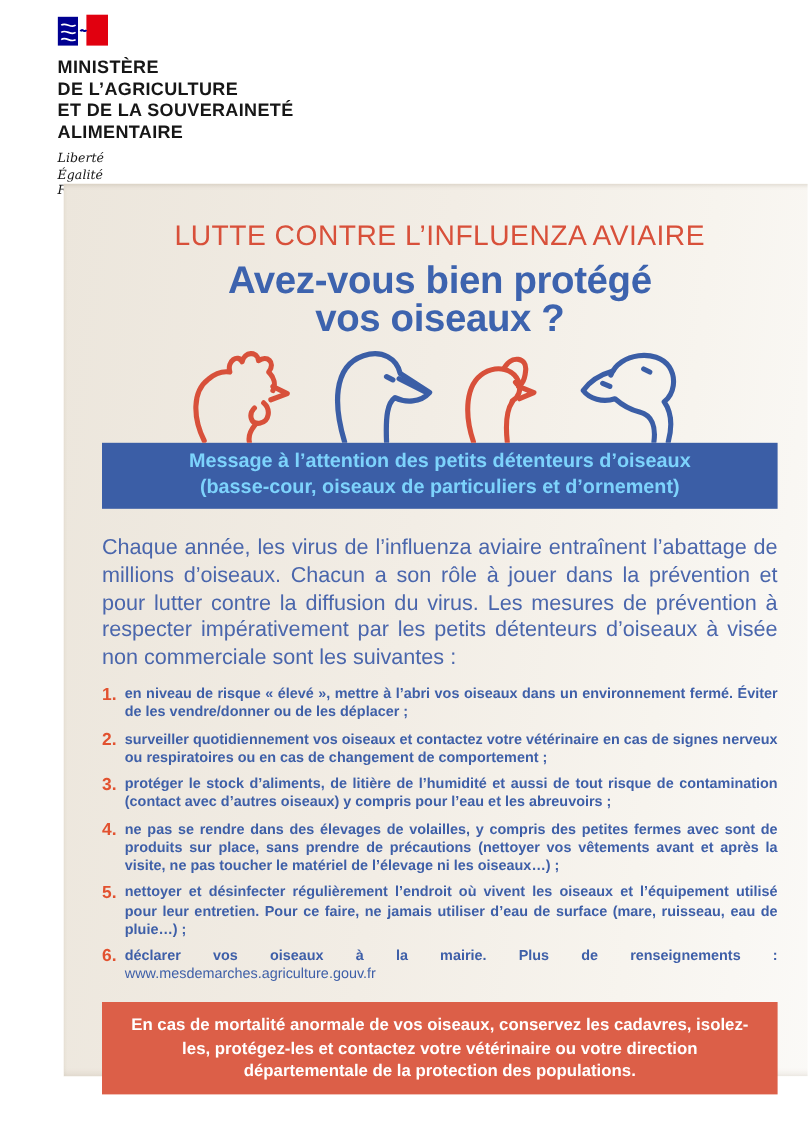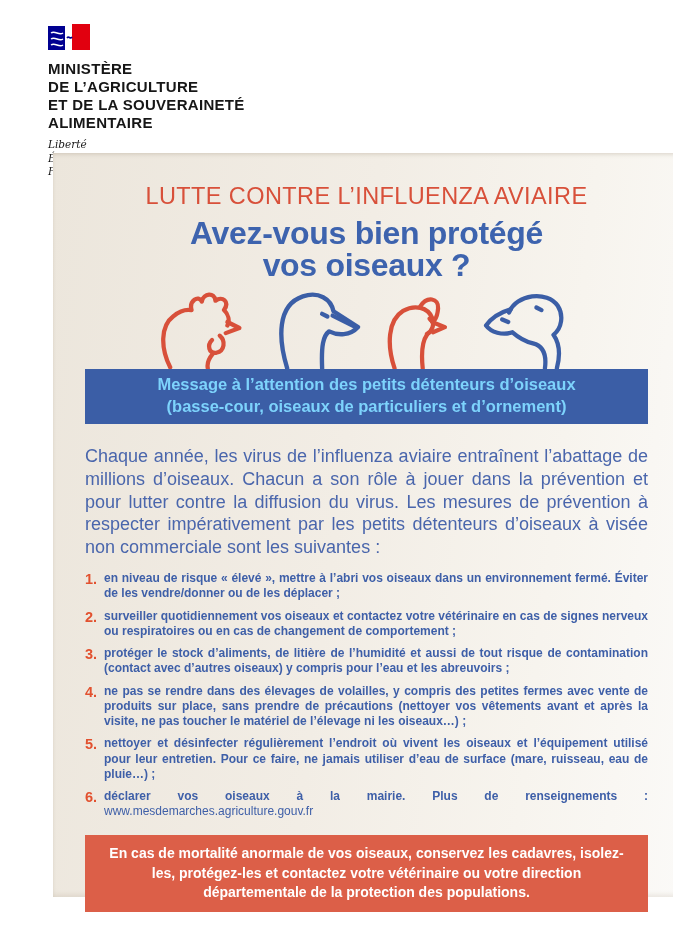--- a/index.html
+++ b/index.html
@@ -2,21 +2,21 @@
 <html><head>
 <meta charset="utf-8">
 <style>
   * { margin:0; padding:0; box-sizing:border-box; }
   body {
     width:673px; height:949px; position:relative; overflow:hidden;
     background:#ffffff;
     font-family:"Liberation Sans", sans-serif;
   }
   
-  .gov-header { position:absolute; left:48px; top:24px; }
+  .gov-header { position:absolute; left:48px; top:12px; }
   .flag { display:block; }
   .ministry { margin-top:7px; font-size:15px; font-weight:bold; color:#161616;
               line-height:1.2; letter-spacing:0.3px; }
   .motto { margin-top:6px; font-family:"DejaVu Serif", serif; font-style:italic;
            font-size:10.5px; line-height:1.3; color:#161616; }
   
   .panel {
     position:absolute; left:53px; top:153px; width:638px; height:744px;
     background:linear-gradient(97deg, #ece6dc 0%, #f2ede5 45%, #f7f4ee 75%, #fbfaf8 100%);
     box-shadow:inset 0 3px 4px -2px rgba(120,100,70,0.25), inset 0 -4px 6px -3px rgba(120,100,70,0.18);
@@ -122,21 +122,21 @@
       <div class="list-item">
         <span class="num">2.</span>
         <span class="txt">surveiller quotidiennement vos oiseaux et contactez votre vétérinaire en cas de signes nerveux ou respiratoires ou en cas de changement de comportement ;</span>
       </div>
       <div class="list-item">
         <span class="num">3.</span>
         <span class="txt">protéger le stock d’aliments, de litière de l’humidité et aussi de tout risque de contamination (contact avec d’autres oiseaux) y compris pour l’eau et les abreuvoirs ;</span>
       </div>
       <div class="list-item">
         <span class="num">4.</span>
-        <span class="txt">ne pas se rendre dans des élevages de volailles, y compris des petites fermes avec vente de produits sur place, sans prendre de précautions (nettoyer vos vêtements avant et après la visite, ne pas toucher le matériel de l’élevage ni les oiseaux…) ;</span>
+        <span class="txt">ne pas se rendre dans des élevages de volailles, y compris des petites fermes avec sont de produits sur place, sans prendre de précautions (nettoyer vos vêtements avant et après la visite, ne pas toucher le matériel de l’élevage ni les oiseaux…) ;</span>
       </div>
       <div class="list-item">
         <span class="num">5.</span>
         <span class="txt">nettoyer et désinfecter régulièrement l’endroit où vivent les oiseaux et l’équipement utilisé pour leur entretien. Pour ce faire, ne jamais utiliser d’eau de surface (mare, ruisseau, eau de pluie…) ;</span>
       </div>
       <div class="list-item">
         <span class="num">6.</span>
         <span class="txt"><span>déclarer vos oiseaux à la mairie. Plus de renseignements : </span><a>www.mesdemarches.agriculture.gouv.fr</a></span>
       </div>
     </div>

